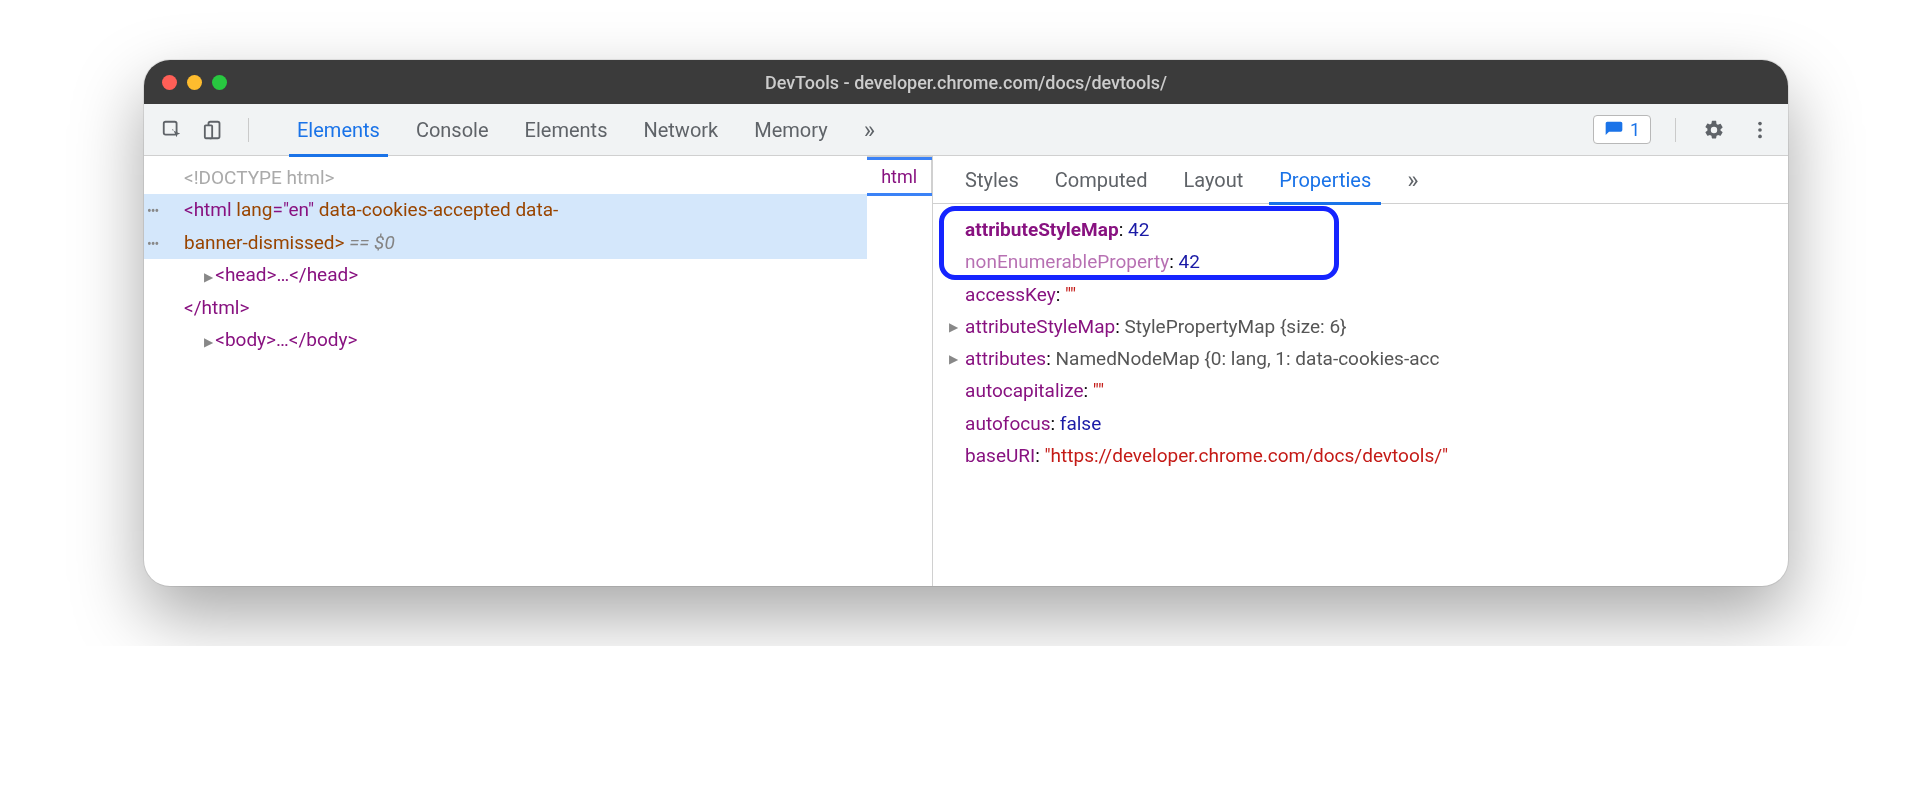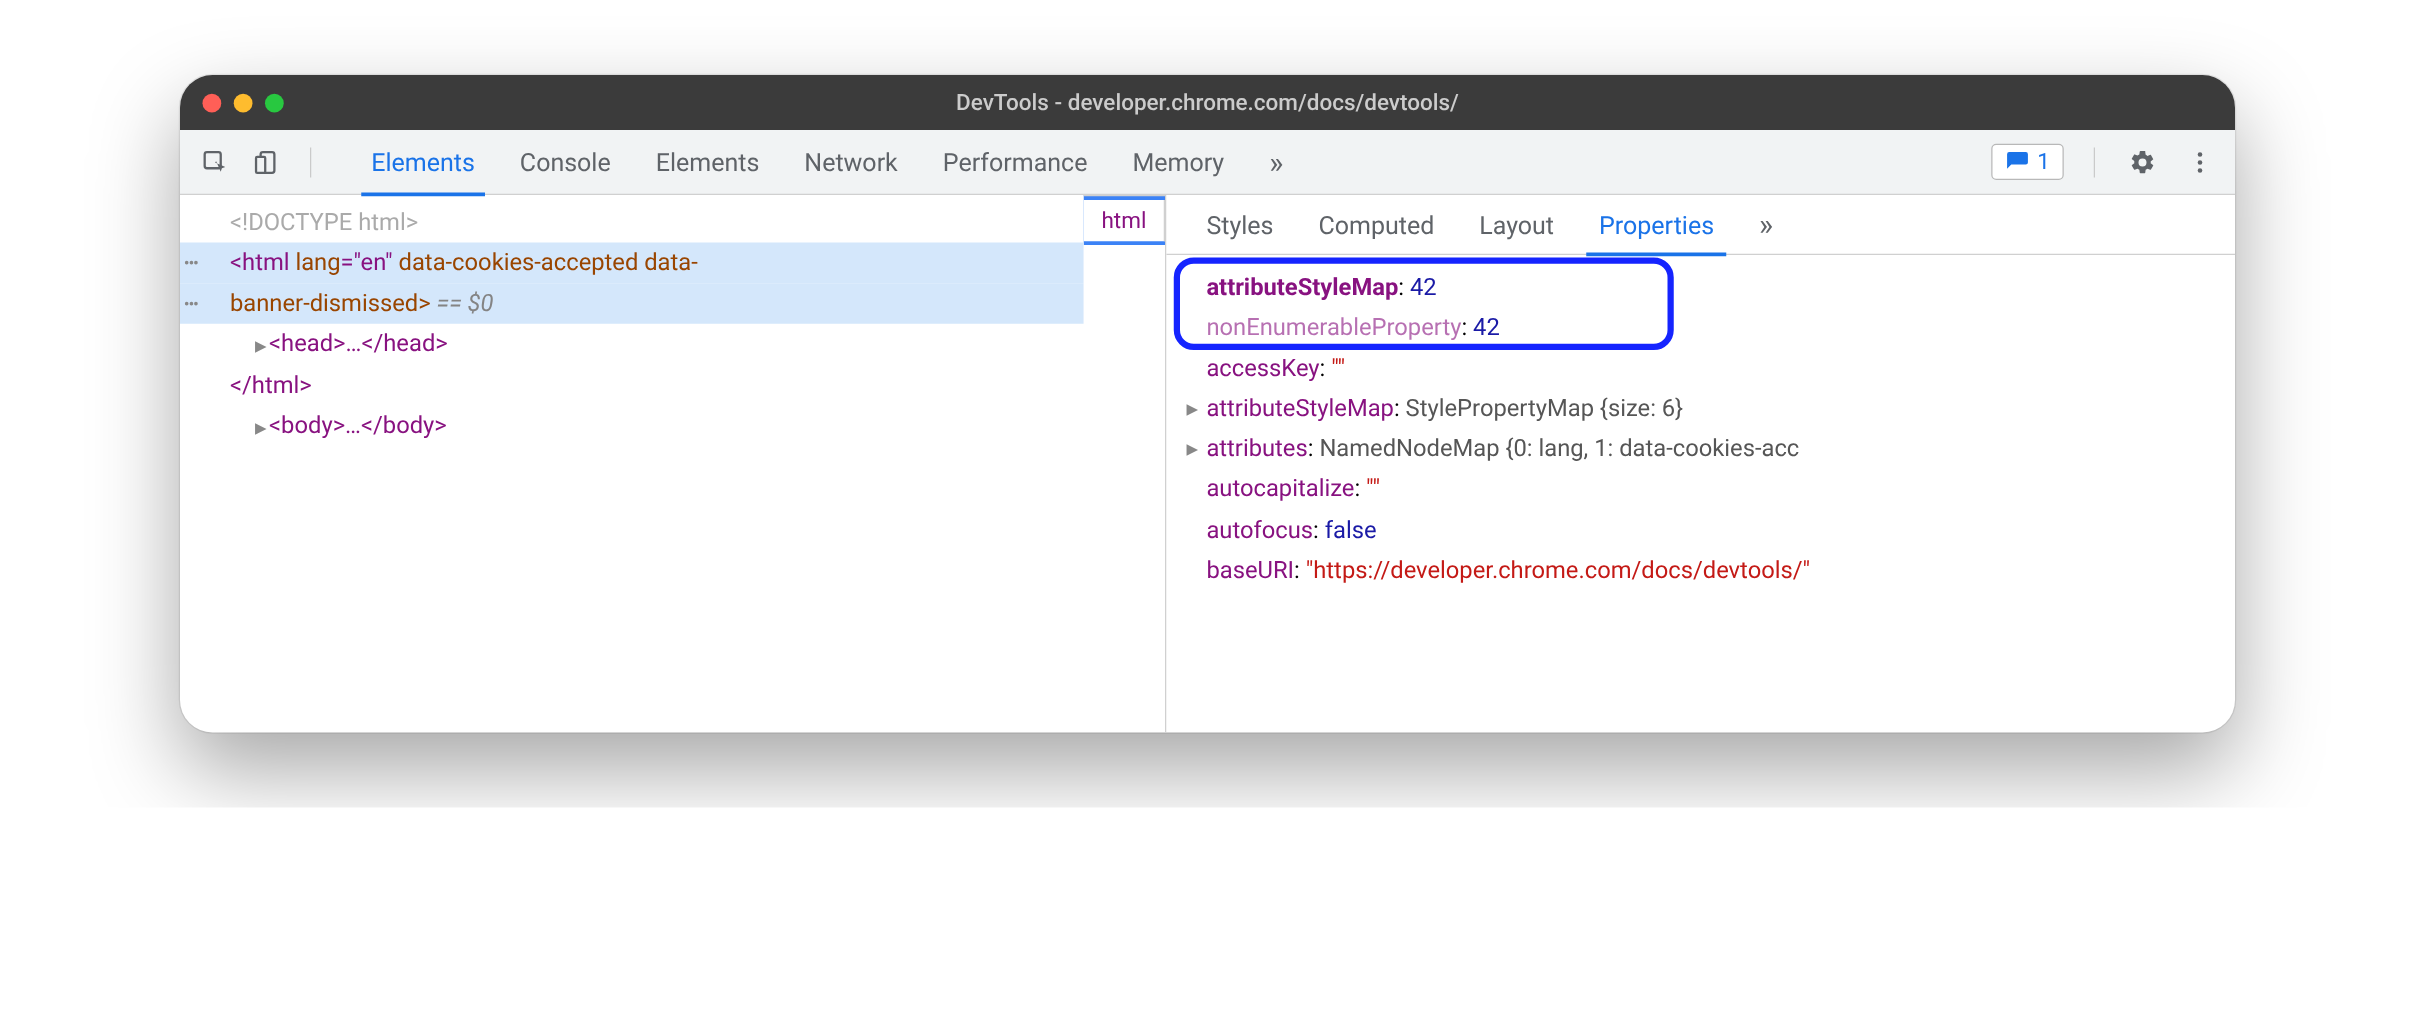--- a/index.html
+++ b/index.html
@@ -92,23 +92,20 @@
         <div class="tab">
             <span>Console</span>
           </div>
         <div class="tab">
             <span>Elements</span>
           </div>
         <div class="tab">
             <span>Network</span>
           </div>
         <div class="tab">
-            <span>Performance</span>
-          </div>
-        <div class="tab">
             <span>Memory</span>
           </div>
         <div class="tab" style="font-size:24px;color:#5f6368">»</div>
       </div>
     </div>
     <div class="tb-right">
       <div class="badge">
         <svg width="20" height="20" viewBox="0 0 24 24" fill="#1a73e8">
             <path d="M20 2H4a2 2 0 0 0-2 2v14l4-4h14a2 2 0 0 0 2-2V4a2 2 0 0 0-2-2z"></path>
           </svg>

